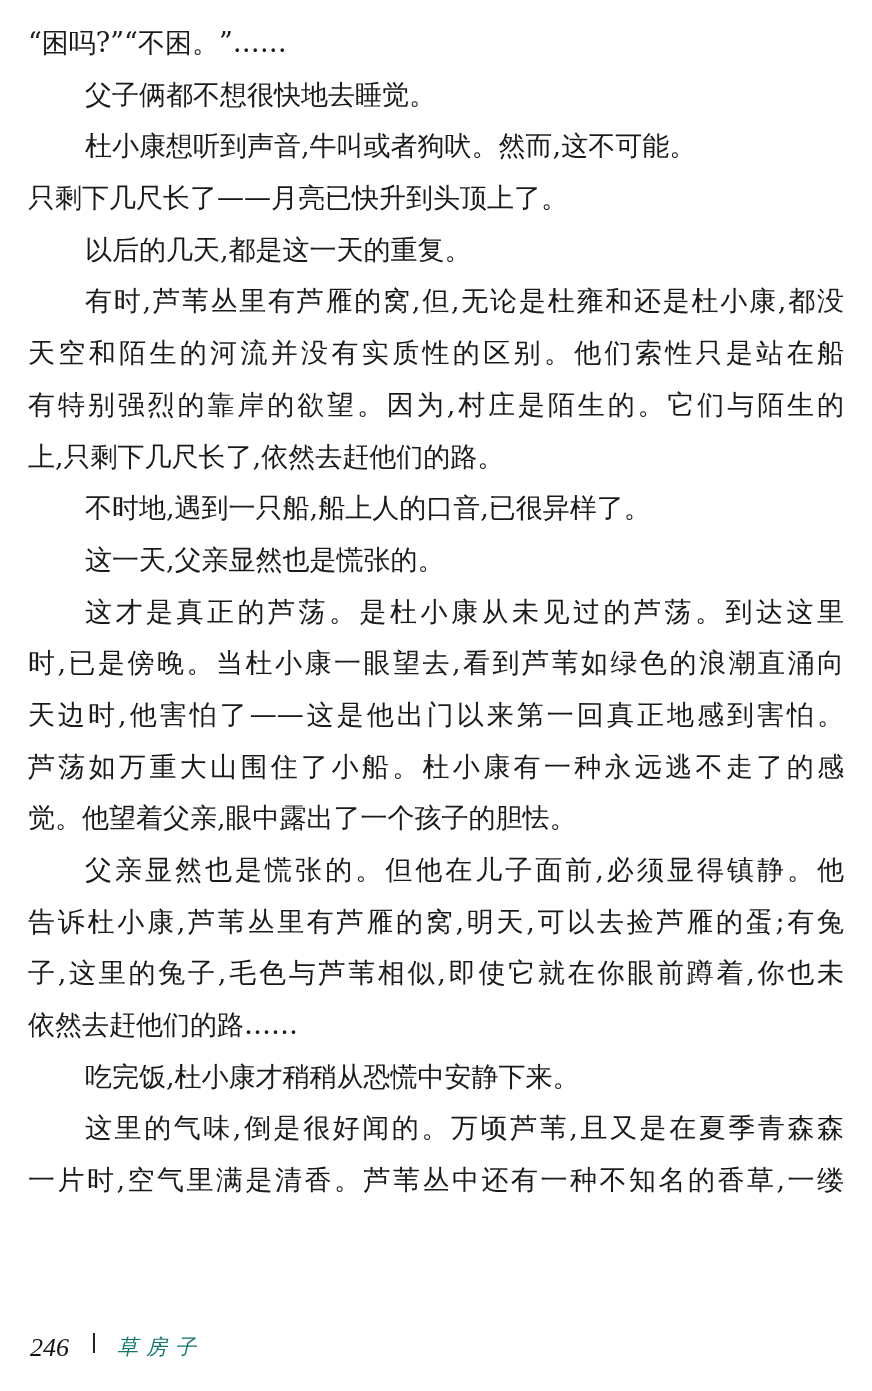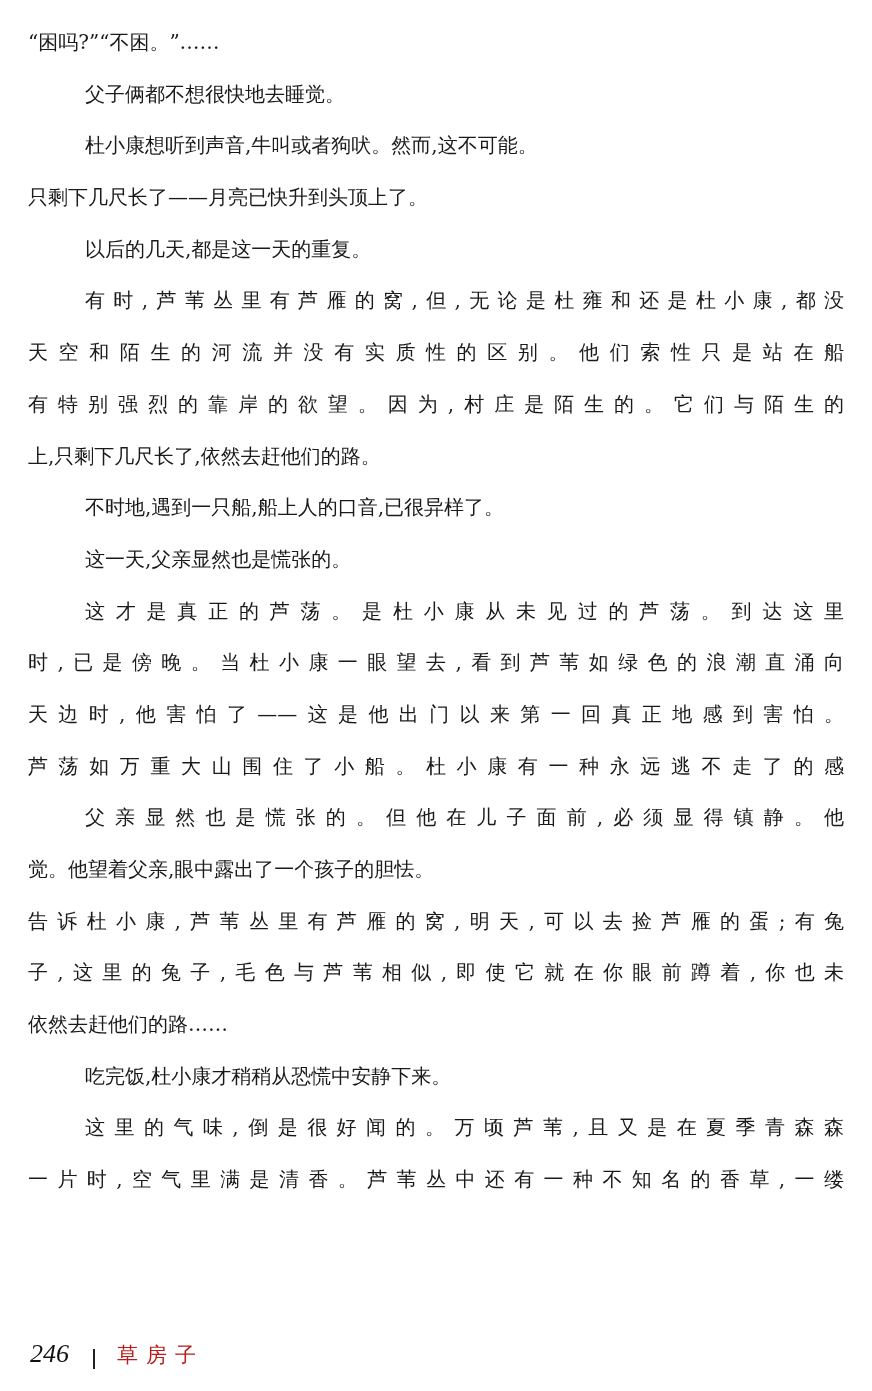--- a/index.html
+++ b/index.html
@@ -6,39 +6,39 @@
     body {
       width: 872px; height: 1391px; position: relative; overflow: hidden;
       font-family: "DejaVu Serif", "Liberation Serif", serif;
       color: #1a1a1a;
     }
     .page-body {
       position: absolute; left: 28px; top: 17px; width: 816px;
     }
     .line {
       height: 51.7px; line-height: 51.7px;
-      font-size: 20px; white-space: nowrap;
+      font-size: 27px; white-space: nowrap;
       text-align: justify; text-align-last: justify;
       letter-spacing: 0px;
     }
     .line.indent { padding-left: 57px; }
     .line.last { text-align-last: left; }
     .footer {
       position: absolute; left: 30px; top: 1333px;
-      display: flex; align-items: flex-end; height: 36px;
+      display: flex; align-items: flex-start; height: 36px;
     }
     .page-number {
       font-family: "Liberation Serif", serif; font-style: italic;
       font-size: 26px; color: #111;
     }
     .footer-sep {
       width: 2px; height: 20px; background: #222; margin: 0 22px 0 24px;
     }
     .book-title {
-      font-size: 21px; letter-spacing: 8px; color: #b91c1c;
+      font-size: 21px; letter-spacing: 8px; color: #0f766e; font-style: italic;
     }
   </style>
 </head>
 <body>
 
 <div class="page-body">
   <div class="line last">“困吗?”“不困。”……</div>
   <div class="line indent last">父子俩都不想很快地去睡觉。</div>
   <div class="line indent last">杜小康想听到声音,牛叫或者狗吠。然而,这不可能。</div>
   <div class="line last">只剩下几尺长了——月亮已快升到头顶上了。</div>
@@ -46,22 +46,22 @@
   <div class="line indent">有时,芦苇丛里有芦雁的窝,但,无论是杜雍和还是杜小康,都没</div>
   <div class="line">天空和陌生的河流并没有实质性的区别。他们索性只是站在船</div>
   <div class="line">有特别强烈的靠岸的欲望。因为,村庄是陌生的。它们与陌生的</div>
   <div class="line last">上,只剩下几尺长了,依然去赶他们的路。</div>
   <div class="line indent last">不时地,遇到一只船,船上人的口音,已很异样了。</div>
   <div class="line indent last">这一天,父亲显然也是慌张的。</div>
   <div class="line indent">这才是真正的芦荡。是杜小康从未见过的芦荡。到达这里</div>
   <div class="line">时,已是傍晚。当杜小康一眼望去,看到芦苇如绿色的浪潮直涌向</div>
   <div class="line">天边时,他害怕了——这是他出门以来第一回真正地感到害怕。</div>
   <div class="line">芦荡如万重大山围住了小船。杜小康有一种永远逃不走了的感</div>
+  <div class="line last">觉。他望着父亲,眼中露出了一个孩子的胆怯。</div>
   <div class="line indent">父亲显然也是慌张的。但他在儿子面前,必须显得镇静。他</div>
-  <div class="line last">觉。他望着父亲,眼中露出了一个孩子的胆怯。</div>
   <div class="line">告诉杜小康,芦苇丛里有芦雁的窝,明天,可以去捡芦雁的蛋;有兔</div>
   <div class="line">子,这里的兔子,毛色与芦苇相似,即使它就在你眼前蹲着,你也未</div>
   <div class="line last">依然去赶他们的路……</div>
   <div class="line indent last">吃完饭,杜小康才稍稍从恐慌中安静下来。</div>
   <div class="line indent">这里的气味,倒是很好闻的。万顷芦苇,且又是在夏季青森森</div>
   <div class="line">一片时,空气里满是清香。芦苇丛中还有一种不知名的香草,一缕</div>
 </div>
 
 <div class="footer">
   <span class="page-number">246</span>

